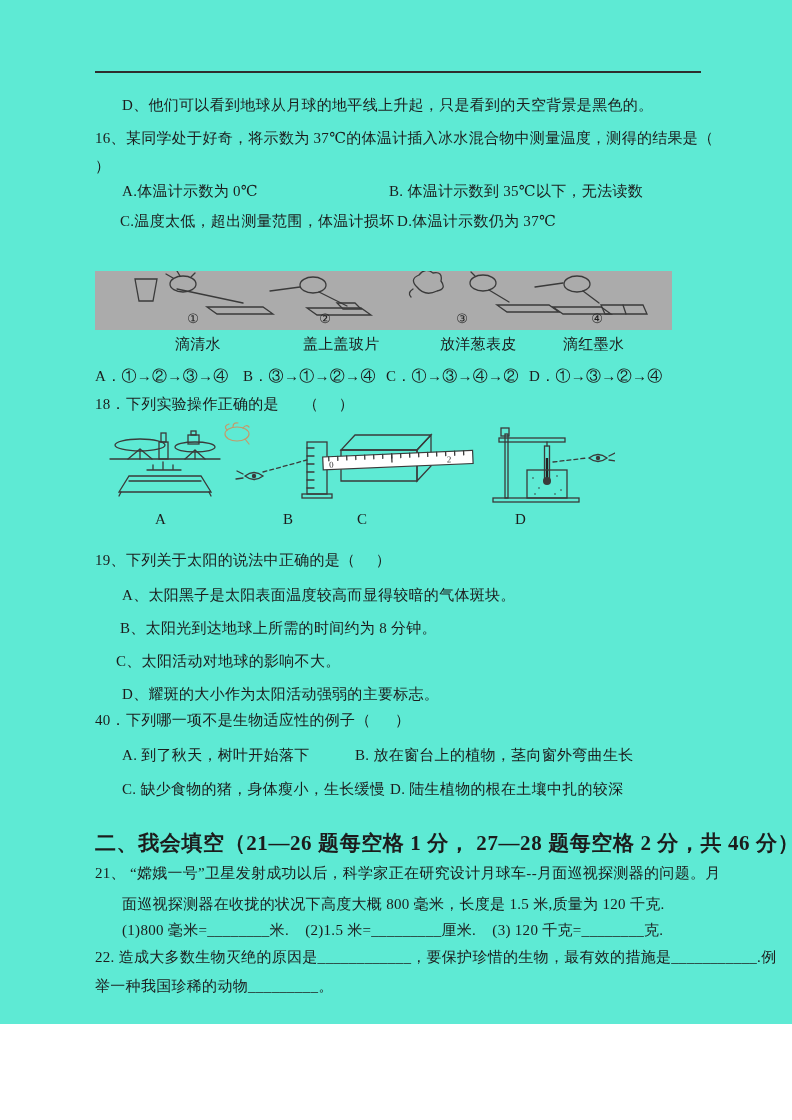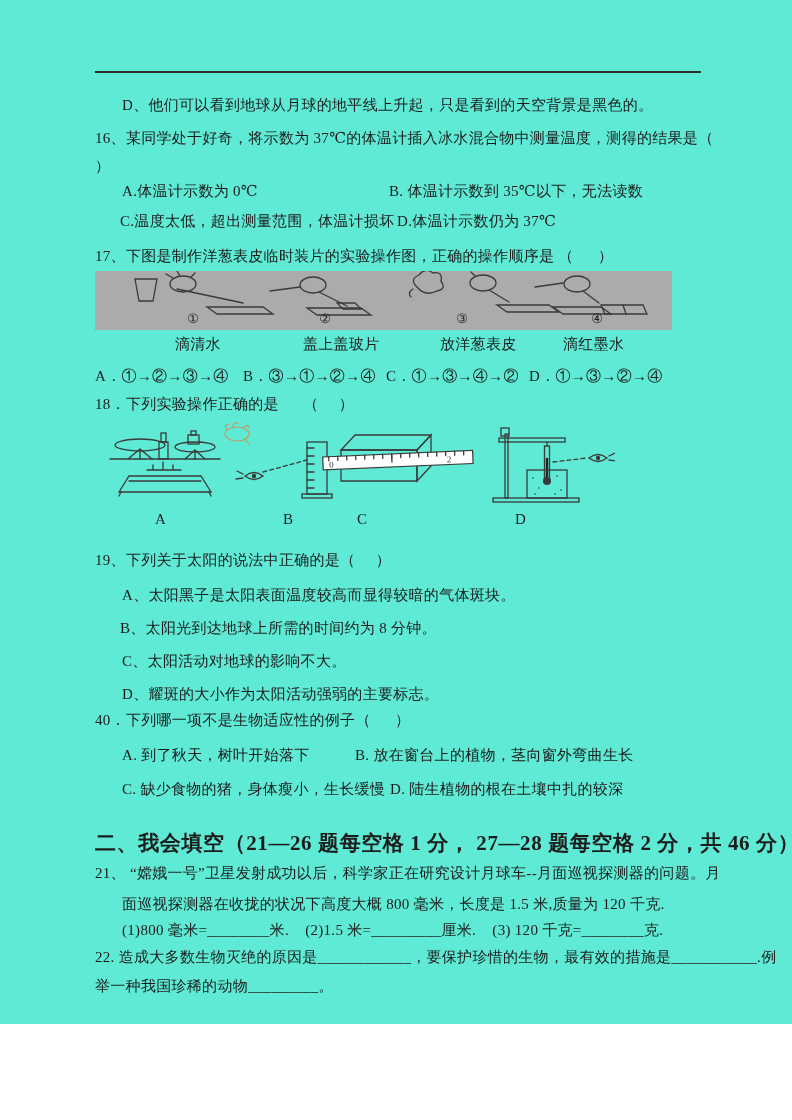--- a/index.html
+++ b/index.html
@@ -29,21 +29,20 @@
 
   <div class="t" style="left:122px;top:96px;">D、他们可以看到地球从月球的地平线上升起，只是看到的天空背景是黑色的。</div>
 
   <div class="t" style="left:95px;top:129px;">16、某同学处于好奇，将示数为 37℃的体温计插入冰水混合物中测量温度，测得的结果是（</div>
   <div class="t" style="left:95px;top:157px;">）</div>
   <div class="t" style="left:122px;top:182px;">A.体温计示数为 0℃</div>
   <div class="t" style="left:389px;top:182px;">B. 体温计示数到 35℃以下，无法读数</div>
   <div class="t" style="left:120px;top:212px;">C.温度太低，超出测量范围，体温计损坏</div>
   <div class="t" style="left:397px;top:212px;text-align:center;">D.体温计示数仍为 37℃</div>
 
-  <div class="t" style="left:95px;top:247px;">17、下图是制作洋葱表皮临时装片的实验操作图，正确的操作顺序是 （      ）</div>
 
   <div class="strip" style="left:95px;top:271px;width:577px;height:59px;">
     <svg width="577" height="59" viewBox="0 0 577 59">
 
       <polygon class="ln" points="40,8 62,8 58,30 44,30"></polygon>
       <ellipse class="ln" cx="88" cy="13" rx="13" ry="8"></ellipse>
       <path class="ln" d="M78,7 l-7,-4 M85,5 l-3,-5 M96,6 l4,-4"></path>
       <line class="ln" x1="82" y1="18" x2="148" y2="32"></line>
       <polygon class="ln" points="112,36 168,36 178,43 122,43"></polygon>
 
@@ -153,21 +152,21 @@
   </svg>
 
   <span class="figlabel" style="left:155px;top:511px;">A</span>
   <span class="figlabel" style="left:283px;top:511px;">B</span>
   <span class="figlabel" style="left:357px;top:511px;">C</span>
   <span class="figlabel" style="left:515px;top:511px;">D</span>
 
   <div class="t" style="left:95px;top:551px;">19、下列关于太阳的说法中正确的是（     ）</div>
   <div class="t" style="left:122px;top:586px;">A、太阳黑子是太阳表面温度较高而显得较暗的气体斑块。</div>
   <div class="t" style="left:120px;top:619px;">B、太阳光到达地球上所需的时间约为 8 分钟。</div>
-  <div class="t" style="left:122px;top:652px;">C、太阳活动对地球的影响不大。</div>
+  <div class="t" style="left:116px;top:652px;">C、太阳活动对地球的影响不大。</div>
   <div class="t" style="left:122px;top:685px;">D、耀斑的大小作为太阳活动强弱的主要标志。</div>
 
   <div class="t" style="left:95px;top:711px;">40．下列哪一项不是生物适应性的例子（      ）</div>
   <div class="t" style="left:122px;top:746px;">A. 到了秋天，树叶开始落下</div>
   <div class="t" style="left:355px;top:746px;">B. 放在窗台上的植物，茎向窗外弯曲生长</div>
   <div class="t" style="left:390px;top:780px;">D. 陆生植物的根在土壤中扎的较深</div>
   <div class="t" style="left:122px;top:780px;">C. 缺少食物的猪，身体瘦小，生长缓慢</div>
 
   <div class="t bold" style="left:95px;top:831px;">二、我会填空（21—26 题每空格 1 分， 27—28 题每空格 2 分，共 46 分）</div>
 

